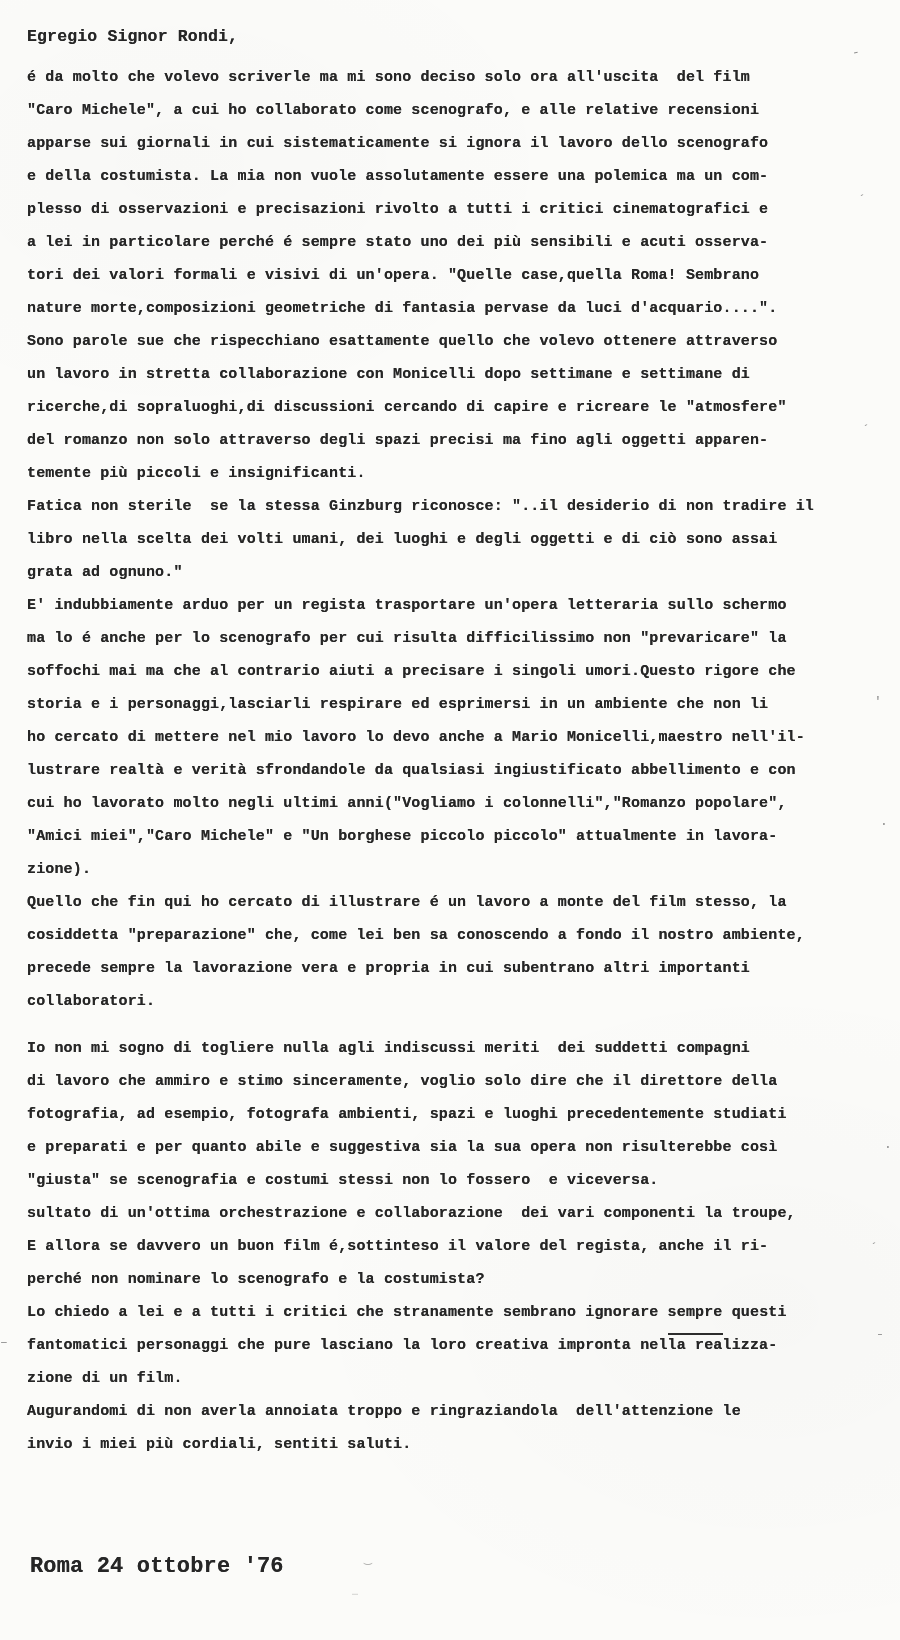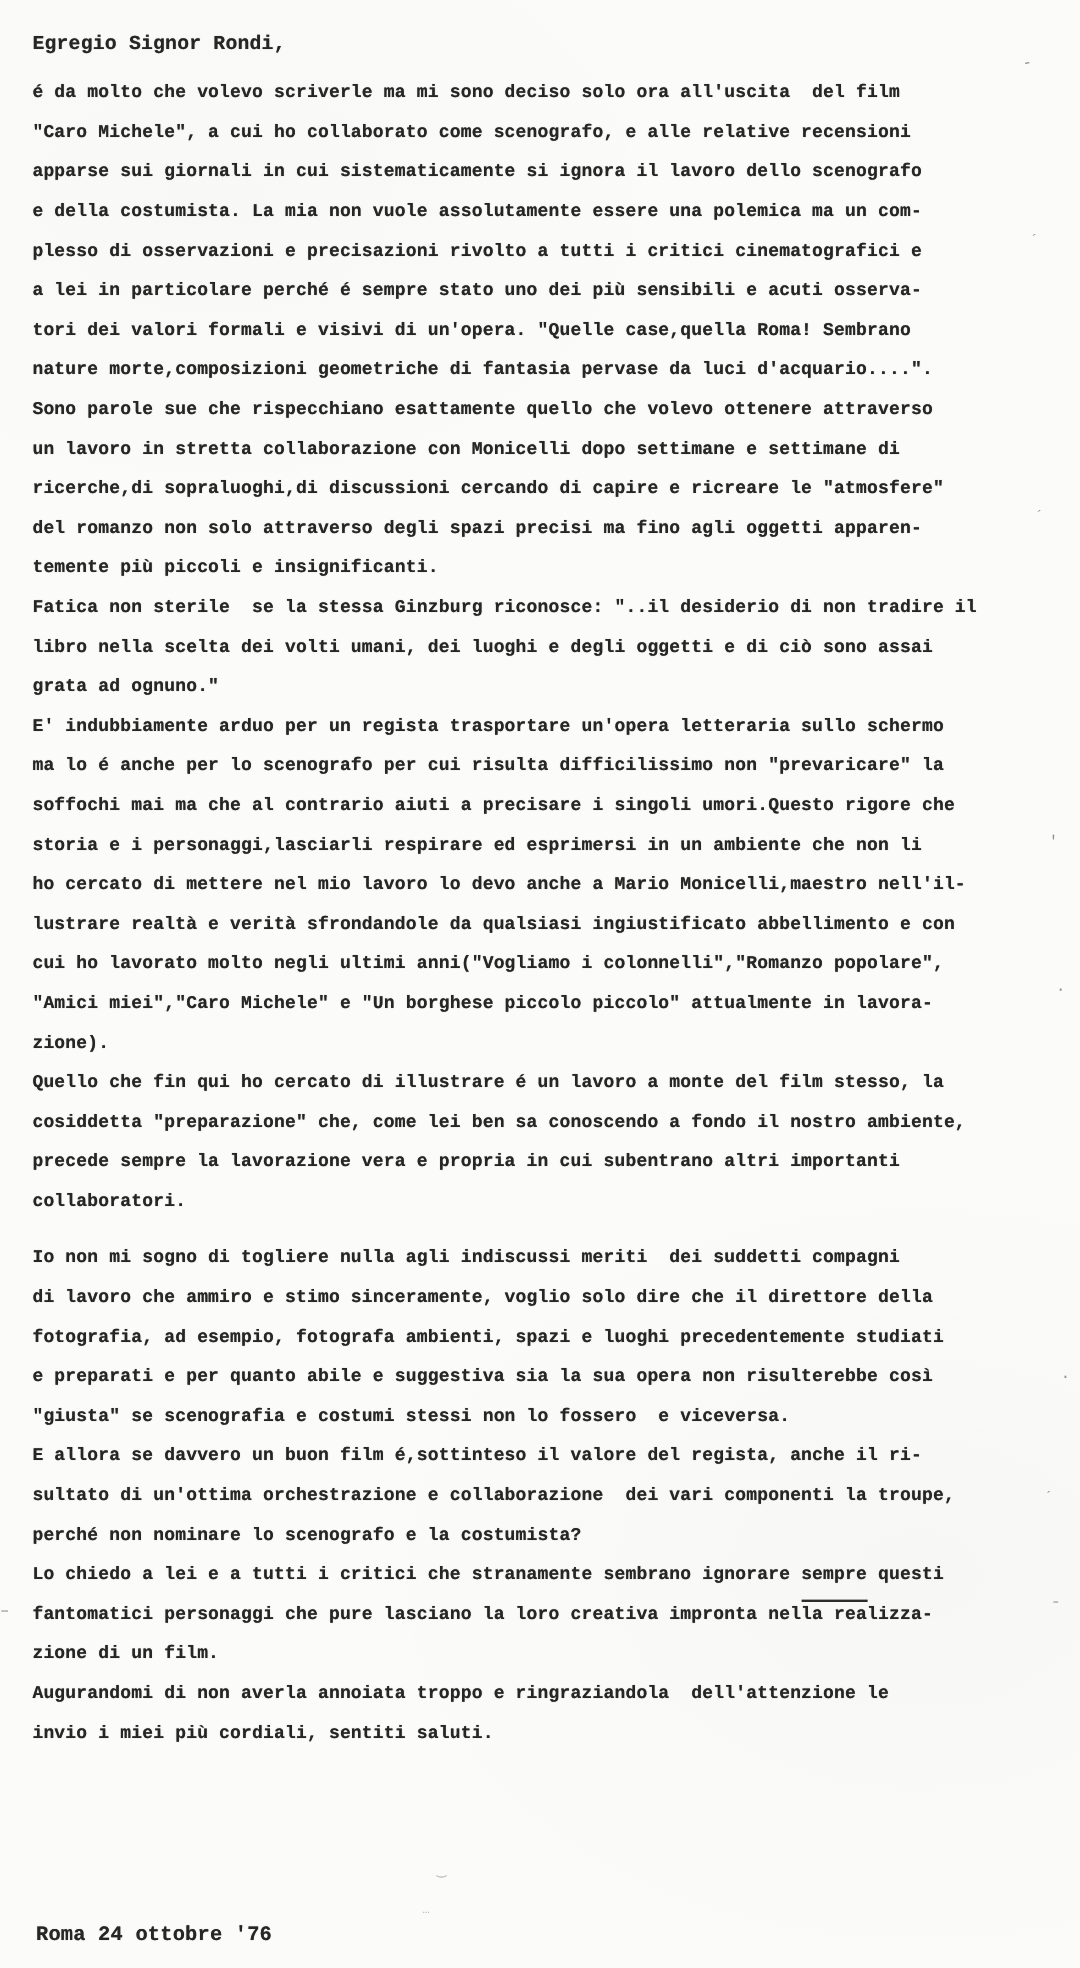--- a/index.html
+++ b/index.html
@@ -24,22 +24,22 @@
   }
   .line{
     font-size:15px;line-height:33px;letter-spacing:.15px;
     white-space:pre;
     text-shadow:0 0 .6px rgba(25,25,25,.7);
   }
   .gap{margin-top:14px;}
   .ul{border-bottom:2px solid #2c2c2c;padding-bottom:12px;}
   .ul:empty{display:none;}
   .date-line{
-    position:absolute;top:1604px;left:30px;
-    font-size:17px;letter-spacing:.15px;white-space:pre;
+    position:absolute;top:1554px;left:30px;
+    font-size:22px;letter-spacing:.15px;white-space:pre;
     text-shadow:0 0 .6px rgba(25,25,25,.7);
   }
   .mark{
     position:absolute;
     font-weight:400;font-size:13px;color:#8f8f8f;
     text-shadow:none;line-height:1;
   }
   .mark.faint{color:#b5b5b3;}
 </style>
 </head>
@@ -79,22 +79,22 @@
         <div class="line"><span>zione).</span><span></span></div>
         <div class="line"><span>Quello che fin qui ho cercato di illustrare é un lavoro a monte del film stesso, la</span><span></span></div>
         <div class="line"><span>cosiddetta "preparazione" che, come lei ben sa conoscendo a fondo il nostro ambiente,</span><span></span></div>
         <div class="line"><span>precede sempre la lavorazione vera e propria in cui subentrano altri importanti</span><span></span></div>
         <div class="line"><span>collaboratori.</span><span></span></div>
         <div class="line gap"><span>Io non mi sogno di togliere nulla agli indiscussi meriti  dei suddetti compagni</span><span></span></div>
         <div class="line"><span>di lavoro che ammiro e stimo sinceramente, voglio solo dire che il direttore della</span><span></span></div>
         <div class="line"><span>fotografia, ad esempio, fotografa ambienti, spazi e luoghi precedentemente studiati</span><span></span></div>
         <div class="line"><span>e preparati e per quanto abile e suggestiva sia la sua opera non risulterebbe così</span><span></span></div>
         <div class="line"><span>"giusta" se scenografia e costumi stessi non lo fossero  e viceversa.</span><span></span></div>
+        <div class="line"><span>sultato di un'ottima orchestrazione e collaborazione  dei vari componenti la troupe,</span><span></span></div>
         <div class="line"><span>E allora se davvero un buon film é,sottinteso il valore del regista, anche il ri-</span><span></span></div>
-        <div class="line"><span>sultato di un'ottima orchestrazione e collaborazione  dei vari componenti la troupe,</span><span></span></div>
         <div class="line"><span>perché non nominare lo scenografo e la costumista?</span><span></span></div>
         <div class="line"><span>Lo chiedo a lei e a tutti i critici che stranamente sembrano ignorare </span><span class="ul">sempre</span><span> questi</span></div>
         <div class="line"><span>fantomatici personaggi che pure lasciano la loro creativa impronta nella realizza-</span><span></span></div>
         <div class="line"><span>zione di un film.</span><span></span></div>
         <div class="line"><span>Augurandomi di non averla annoiata troppo e ringraziandola  dell'attenzione le</span><span></span></div>
         <div class="line"><span>invio i miei più cordiali, sentiti saluti.</span><span></span></div>
       </div>
   </div>
 
   <div class="date-line">Roma 24 ottobre '76</div>

